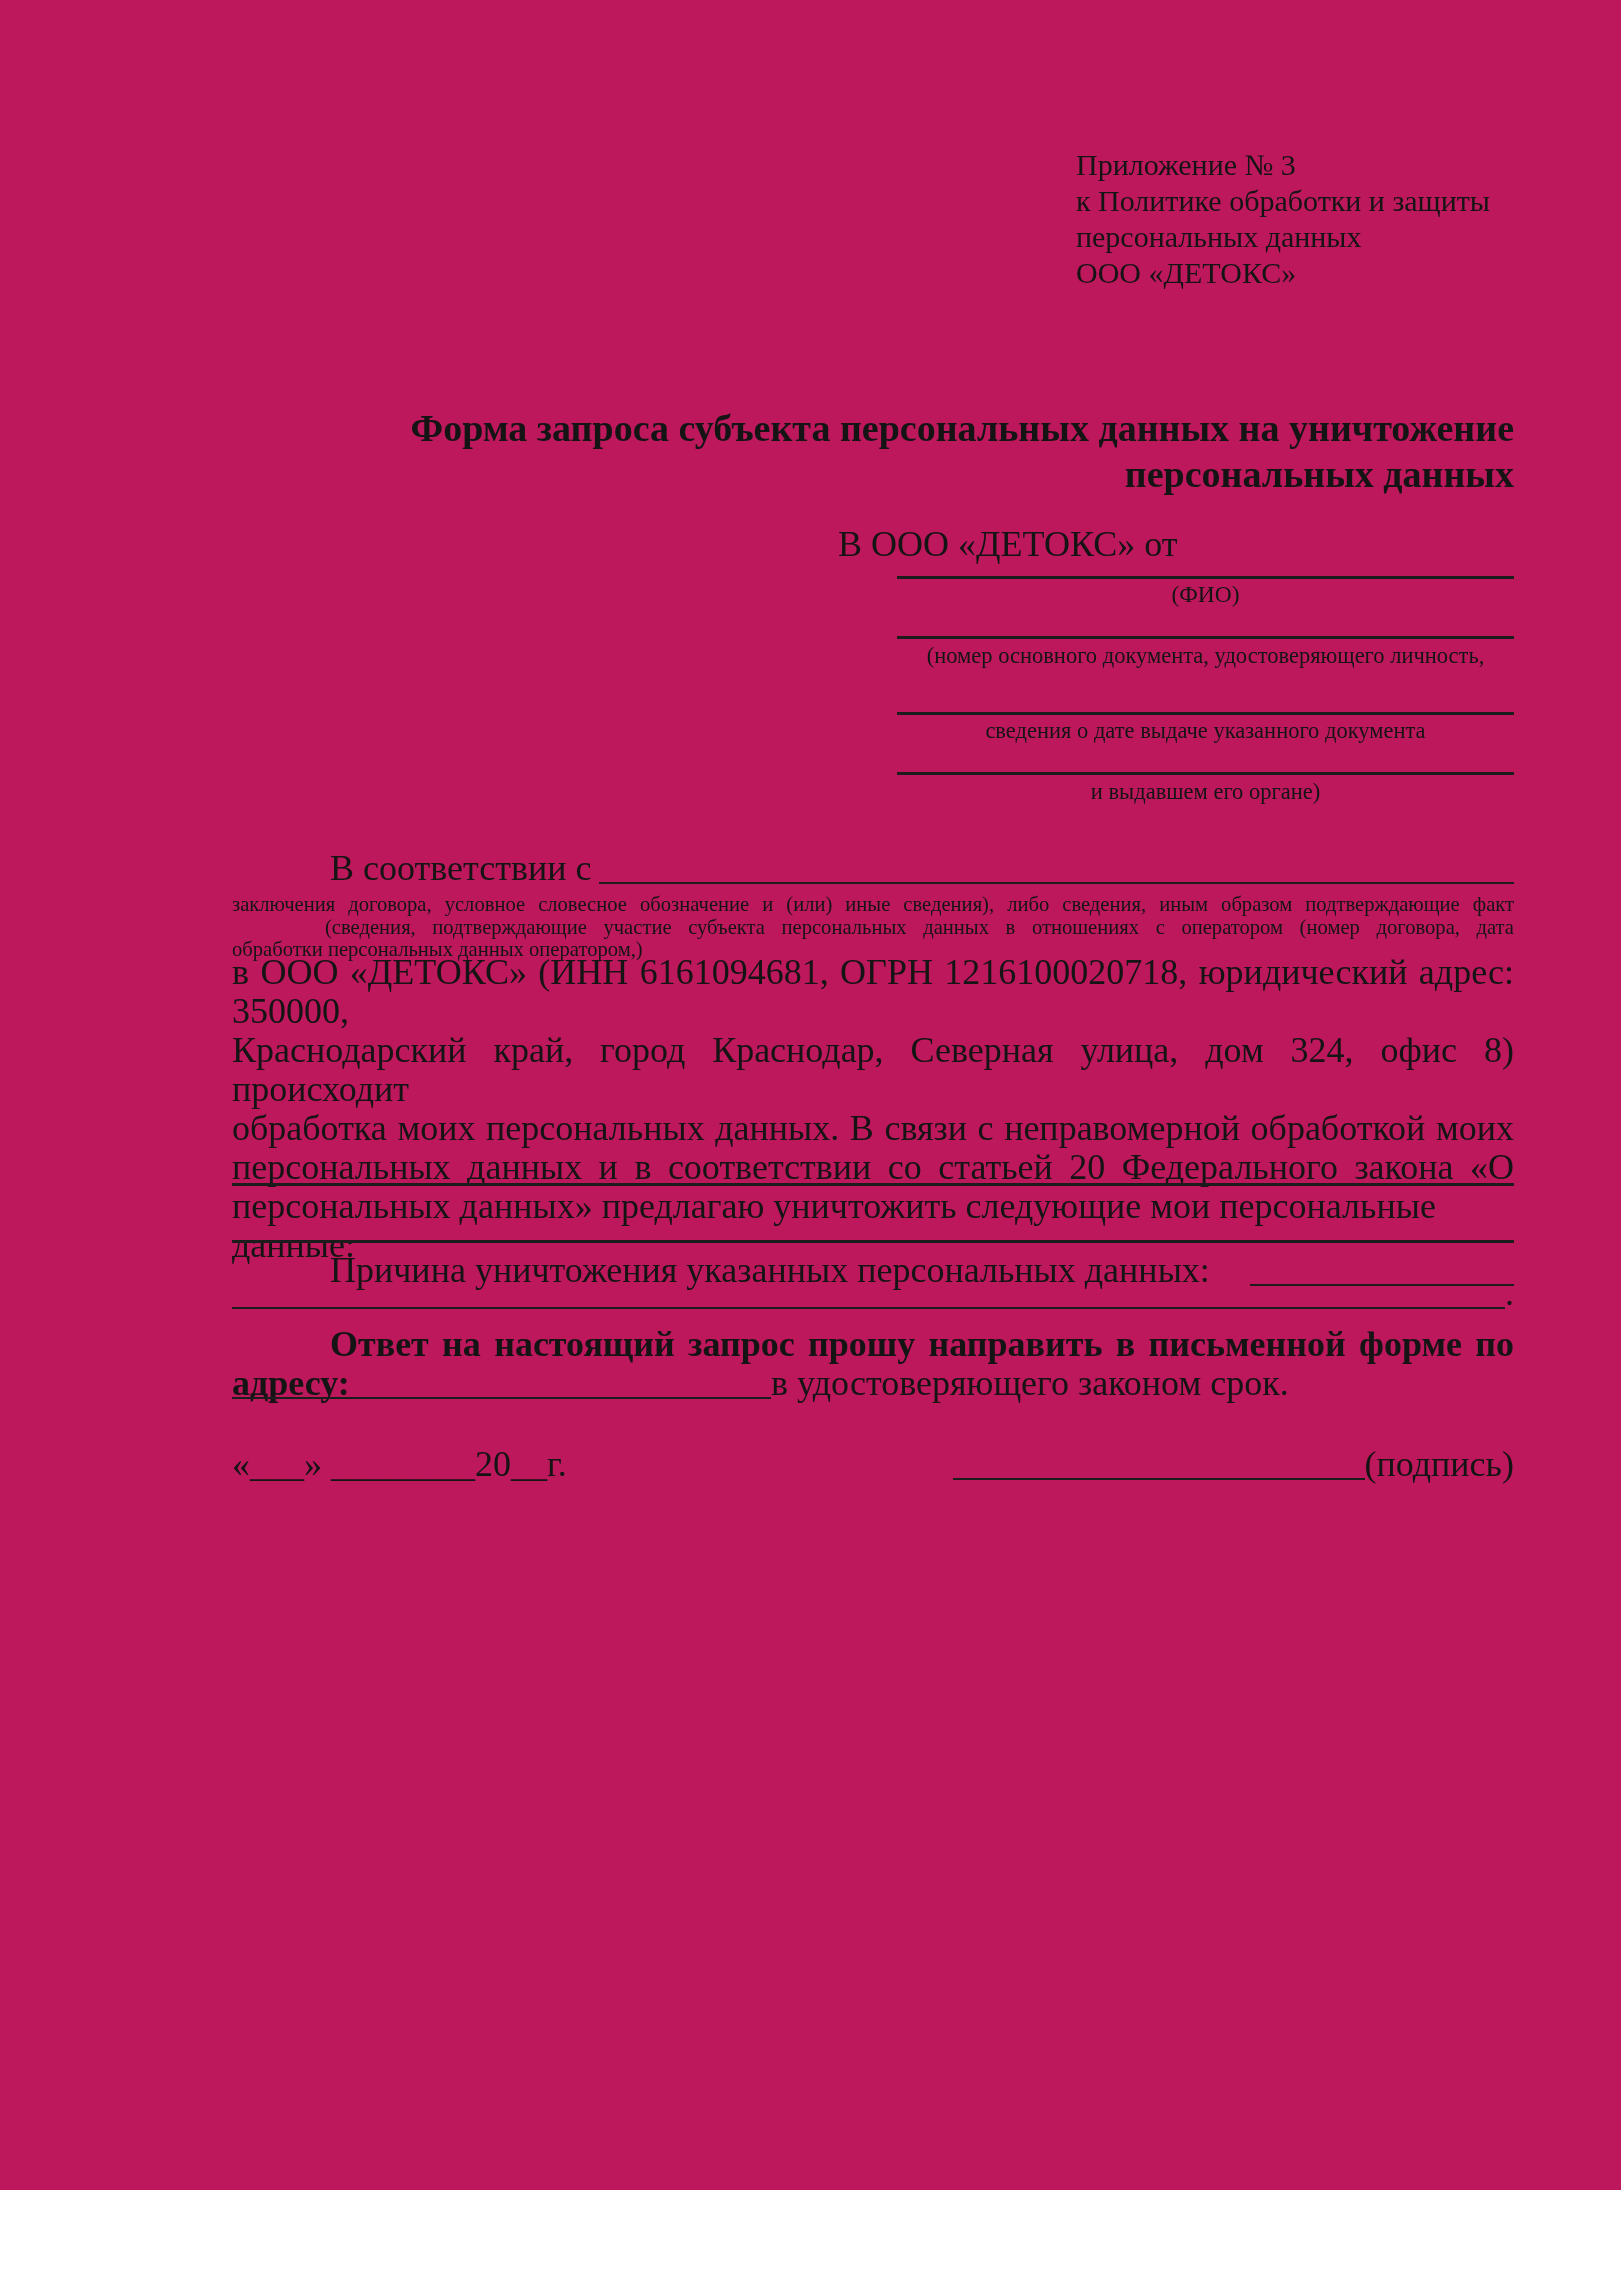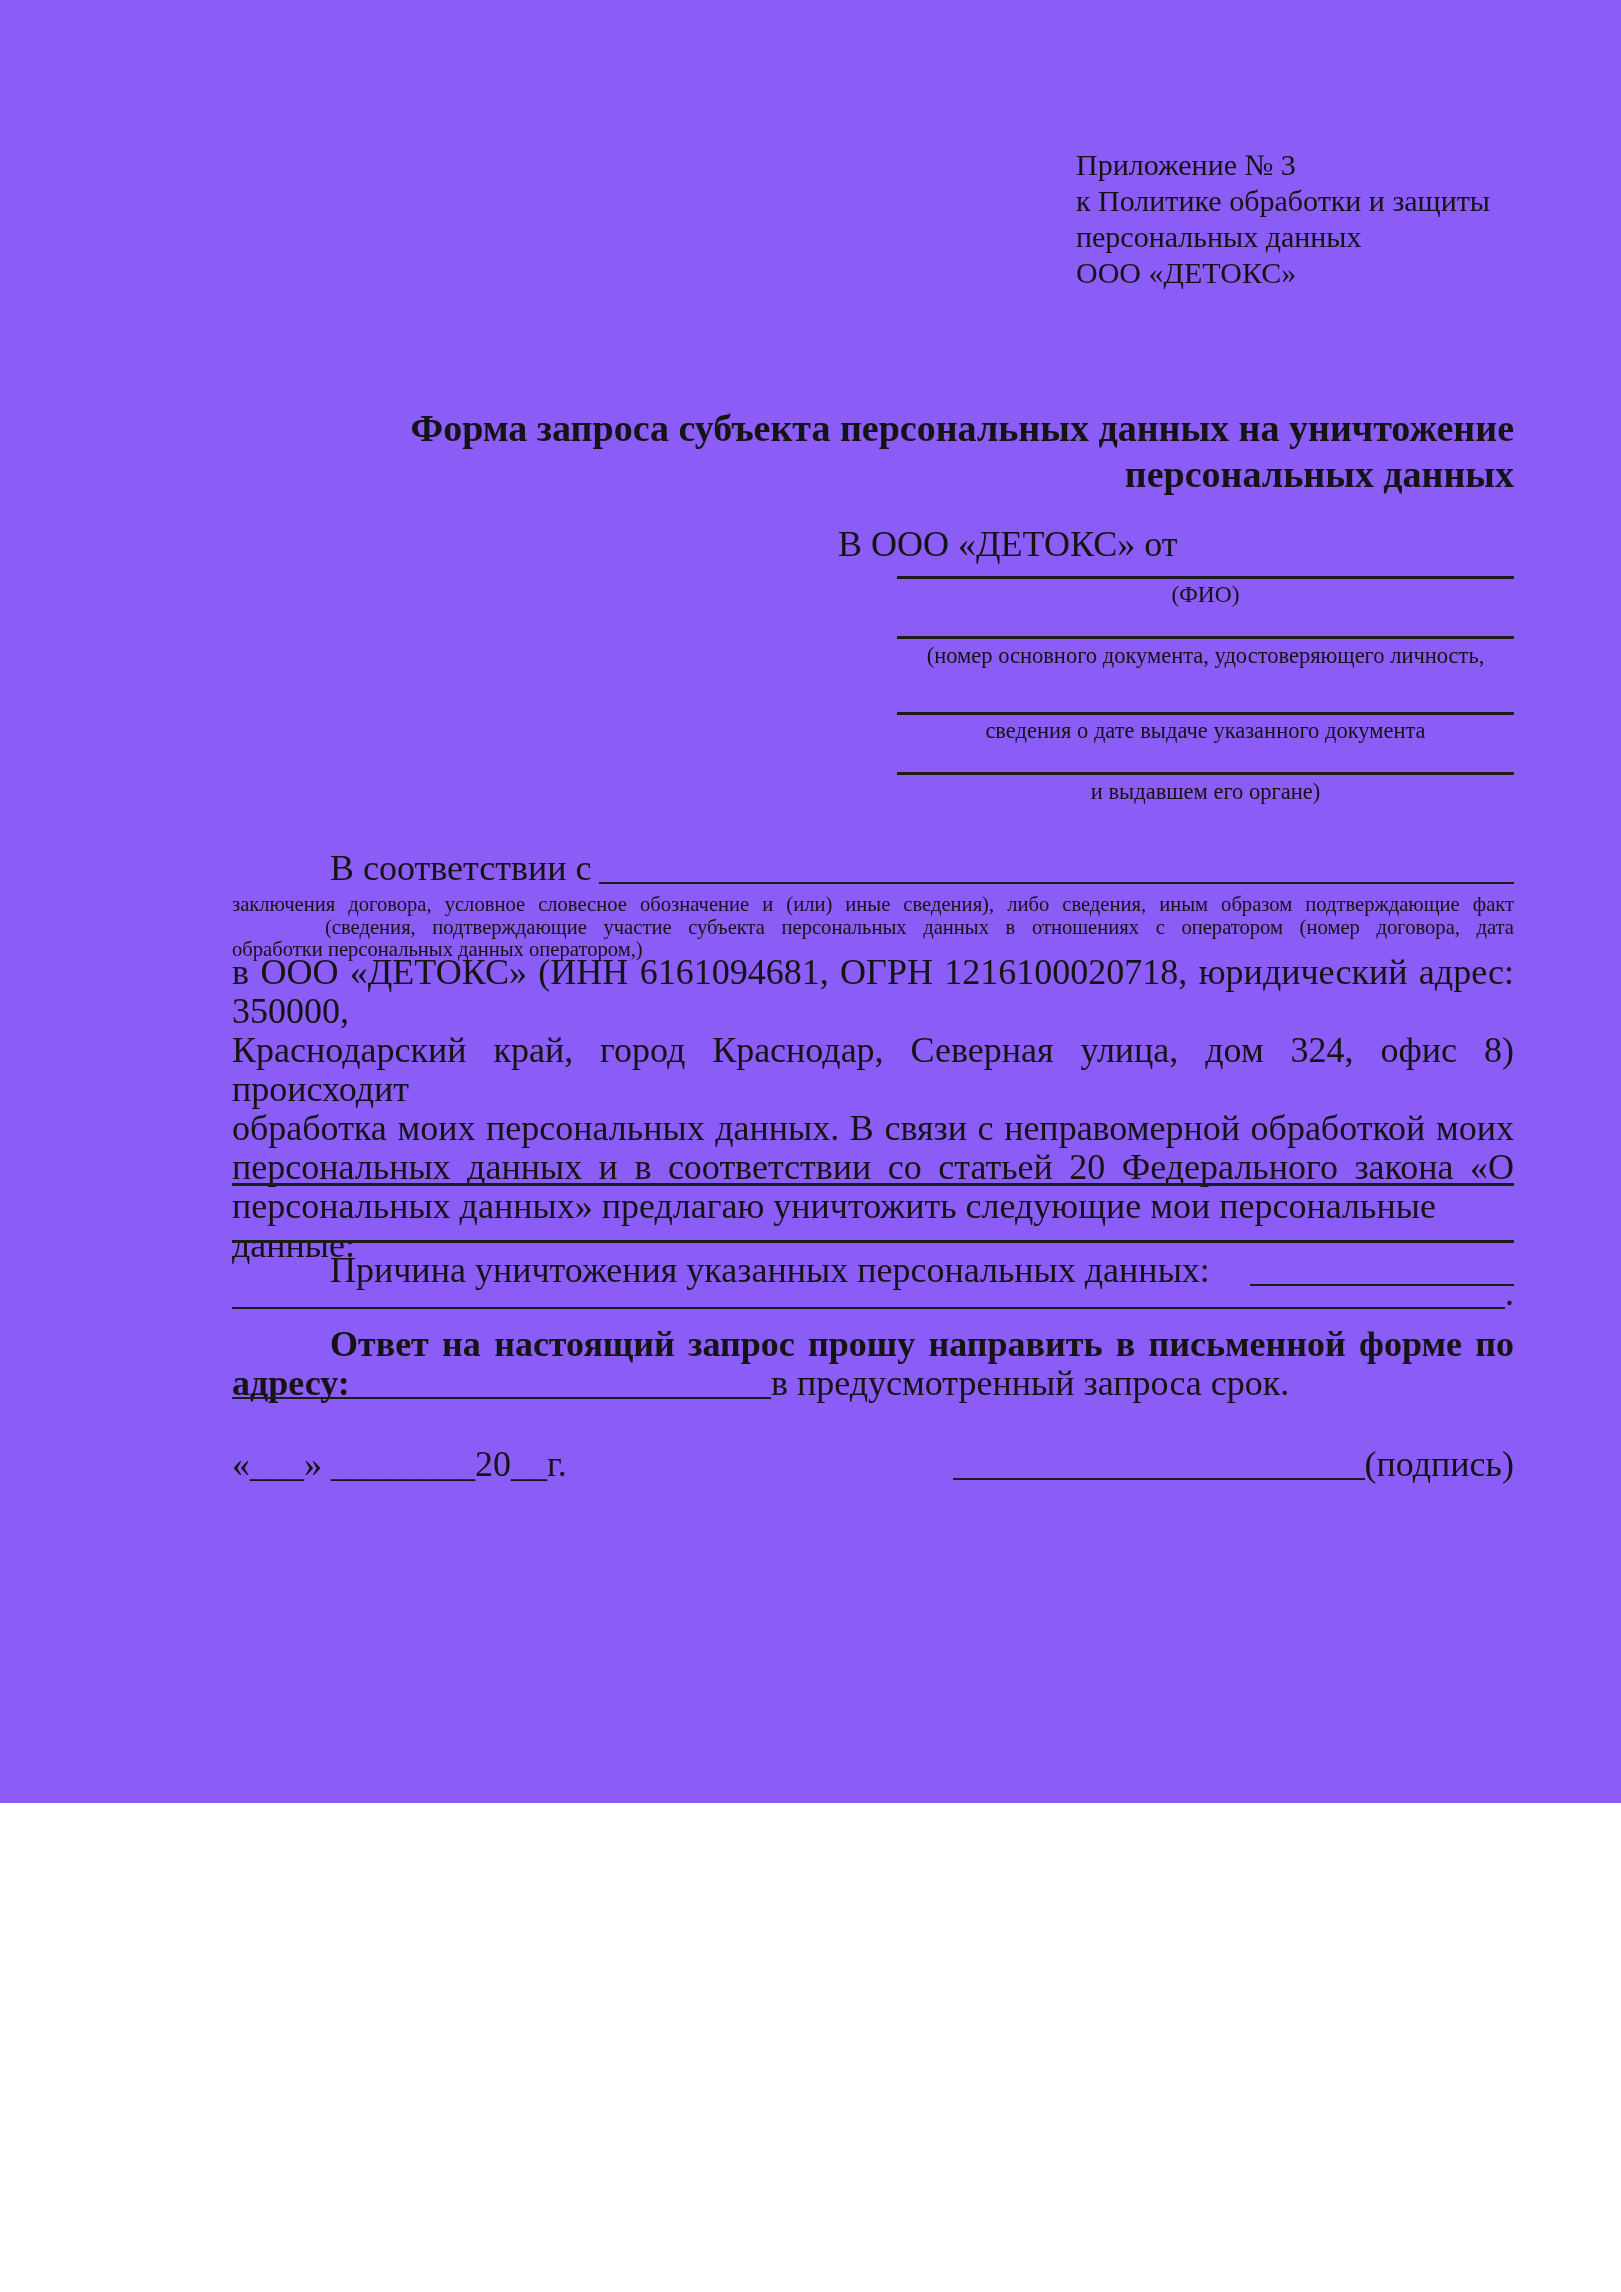--- a/index.html
+++ b/index.html
@@ -3,22 +3,22 @@
 <meta charset="utf-8">
 <title>Форма запроса — уничтожение персональных данных</title>
 <style>
   html, body {
     margin: 0; padding: 0;
     background: #ffffff;
   }
   .page {
     position: relative;
     width: 1621px;
-    height: 1803px;
-    background: #8b5cf6;
+    height: 2190px;
+    background: #be185d;
     font-family: "Liberation Serif", "DejaVu Serif", serif;
     color: #141414;
     overflow: hidden;
   }
   .abs { position: absolute; }
 
   
   .hr {
     position: absolute;
     height: 2.9px;
@@ -157,21 +157,21 @@
 
   <div class="flex-row" style="top:1274px;">
     <div class="fill-line" style="margin-left:0;"></div>
     <span>.</span>
   </div>
 
   <div class="abs jline bodytext" style="left:232px; top:1325px; width:1282px; line-height:39px; text-indent:98px;font-weight:bold;">Ответ на настоящий запрос прошу направить в письменной форме по адресу:</div>
 
   <div class="flex-row" style="top:1364px;">
     <div class="fixed-line" style="width:539px;"></div>
-    <span class="nw">в предусмотренный запроса срок.</span>
+    <span class="nw">в удостоверяющего законом срок.</span>
   </div>
 
   <div class="flex-row" style="top:1445px;">
     <span class="nw">«___» ________20__г.</span>
     <div class="fixed-line" style="width:412px; margin-left:auto;"></div>
     <span class="nw">(подпись)</span>
   </div>
 
 </div>
 

